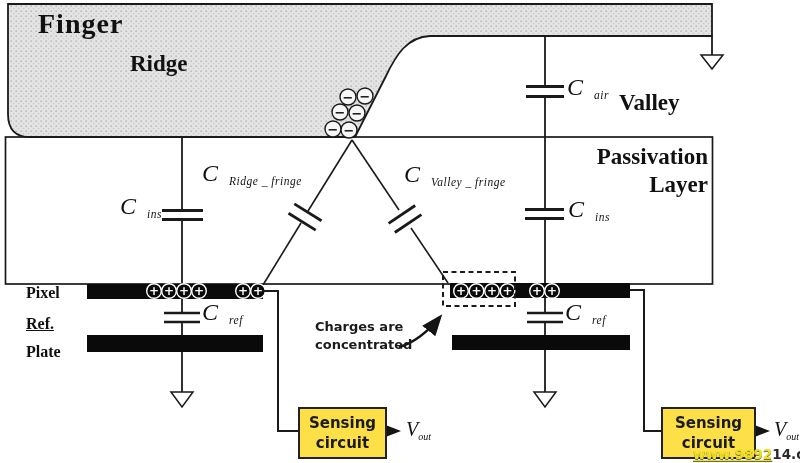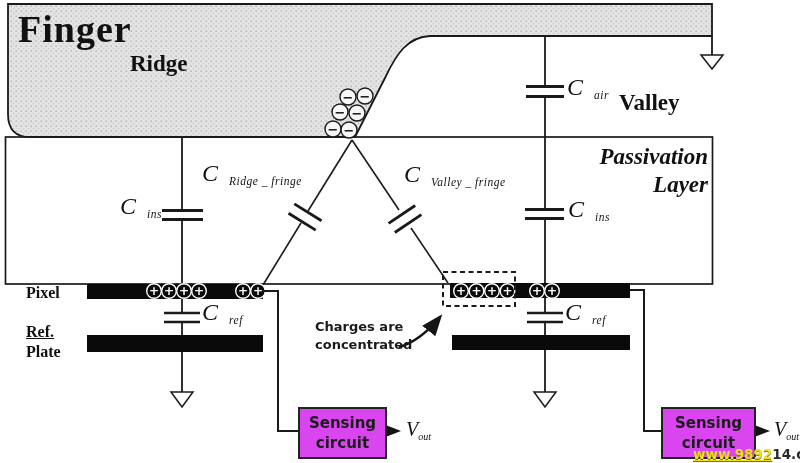--- a/index.html
+++ b/index.html
@@ -1,35 +1,35 @@
 <!DOCTYPE html>
 <html><head>
 <meta charset="utf-8">
 <style>
   html,body{margin:0;padding:0;background:#fff;}
   .stage{position:relative;width:800px;height:463px;background:#ffffff;overflow:hidden;
          font-family:"Liberation Serif",serif;color:#111;}
   svg.layer{position:absolute;left:0;top:0;}
   .lbl{position:absolute;font-weight:bold;white-space:nowrap;line-height:1;}
-  .lbl-finger{font-size:38px;letter-spacing:1px;}
+  .lbl-finger{font-size:28px;letter-spacing:1px;margin-left:20px;}
   .lbl-ridge{font-size:23px;}
   .lbl-valley{font-size:23px;margin-top:12px;}
   .lbl-passivation{font-size:23px;text-align:right;line-height:28px;width:168px;white-space:normal;}
-  .lbl-layer-row{display:block;font-style:italic;}
+  .lbl-layer-row{display:block;}
   .lbl-small{font-size:16px;}
   .cap{position:absolute;font-style:italic;font-family:"Liberation Serif",serif;white-space:nowrap;}
   .cap .C{font-size:24px;}
   .cap sub{font-size:11.5px;letter-spacing:.5px;padding-left:11px;}
   .vout{position:absolute;font-style:italic;font-family:"Liberation Serif",serif;white-space:nowrap;text-align:right;}
   .vout .V{font-size:20px;}
   .vout sub{font-size:10px;}
   .note{position:absolute;font-family:"DejaVu Sans",sans-serif;font-weight:bold;
         font-size:13px;line-height:18px;color:#1b1b1b;}
   .note span{display:block;margin-left:8px;}
-  .sensing{position:absolute;border:2px solid #222;background:#d946ef;
+  .sensing{position:absolute;border:2px solid #222;background:#fde047;
            font-family:"DejaVu Sans",sans-serif;font-weight:bold;font-size:15px;
            line-height:20px;color:#1b1b1b;text-align:center;display:flex;
            flex-direction:column;justify-content:center;}
   .sensing span{display:block;}
   .watermark{position:absolute;font-family:"DejaVu Sans",sans-serif;font-weight:bold;
              font-size:13.5px;white-space:nowrap;}
   .watermark .wm1{color:#f0df1d;text-decoration:underline;text-shadow:0 1px 0 #6b6b5a;}
   .watermark .wm2{color:#2a2a2a;}
 </style>
 </head>
@@ -203,21 +203,21 @@
   <div class="lbl lbl-finger" style="left:18px;top:10px;">Finger</div>
   <div class="lbl lbl-ridge" style="left:130px;top:52px;">Ridge</div>
   <div class="lbl lbl-valley" style="left:619px;top:79px;">Valley</div>
 
   <div class="lbl lbl-passivation" style="left:540px;top:143px;">
     <span class="lbl-layer-row">Passivation</span>
     <span class="lbl-layer-row">Layer</span>
   </div>
 
   <div class="lbl lbl-small" style="left:26px;top:285px;">Pixel</div>
-  <div class="lbl lbl-small" style="left:26px;top:324px;text-decoration:underline;">Ref.</div>
+  <div class="lbl lbl-small" style="left:26px;top:316px;text-decoration:underline;">Ref.</div>
   <div class="lbl lbl-small" style="left:26px;top:344px;">Plate</div>
 
   <div class="cap" style="left:120px;top:193px;">
     <span class="C">C</span><sub>ins</sub>
   </div>
   <div class="cap" style="left:202px;top:160px;">
     <span class="C">C</span><sub>Ridge _ fringe</sub>
   </div>
   <div class="cap" style="left:404px;top:161px;">
     <span class="C">C</span><sub>Valley _ fringe</sub>

